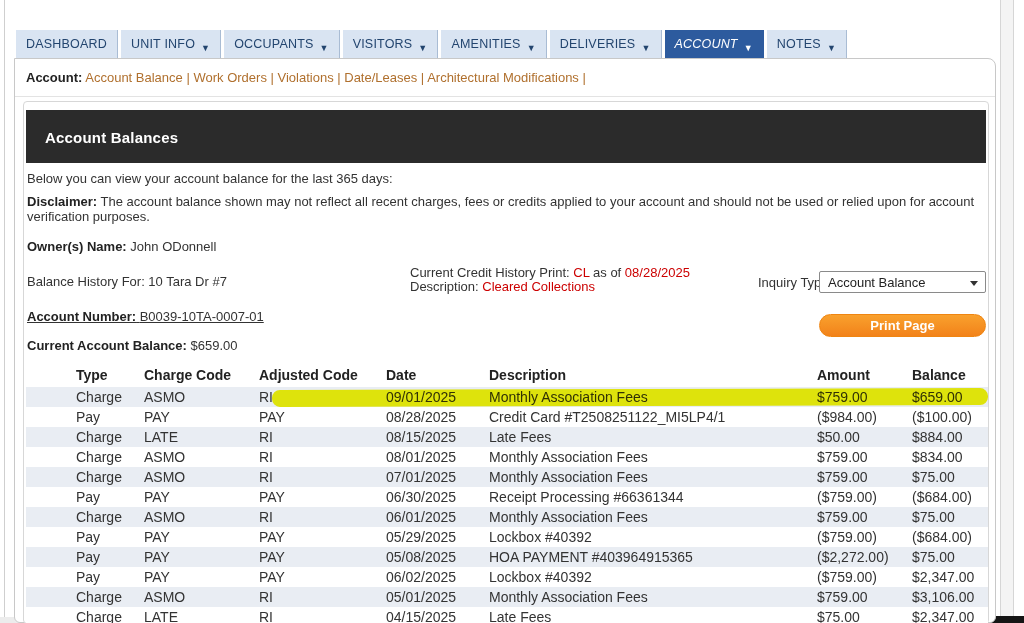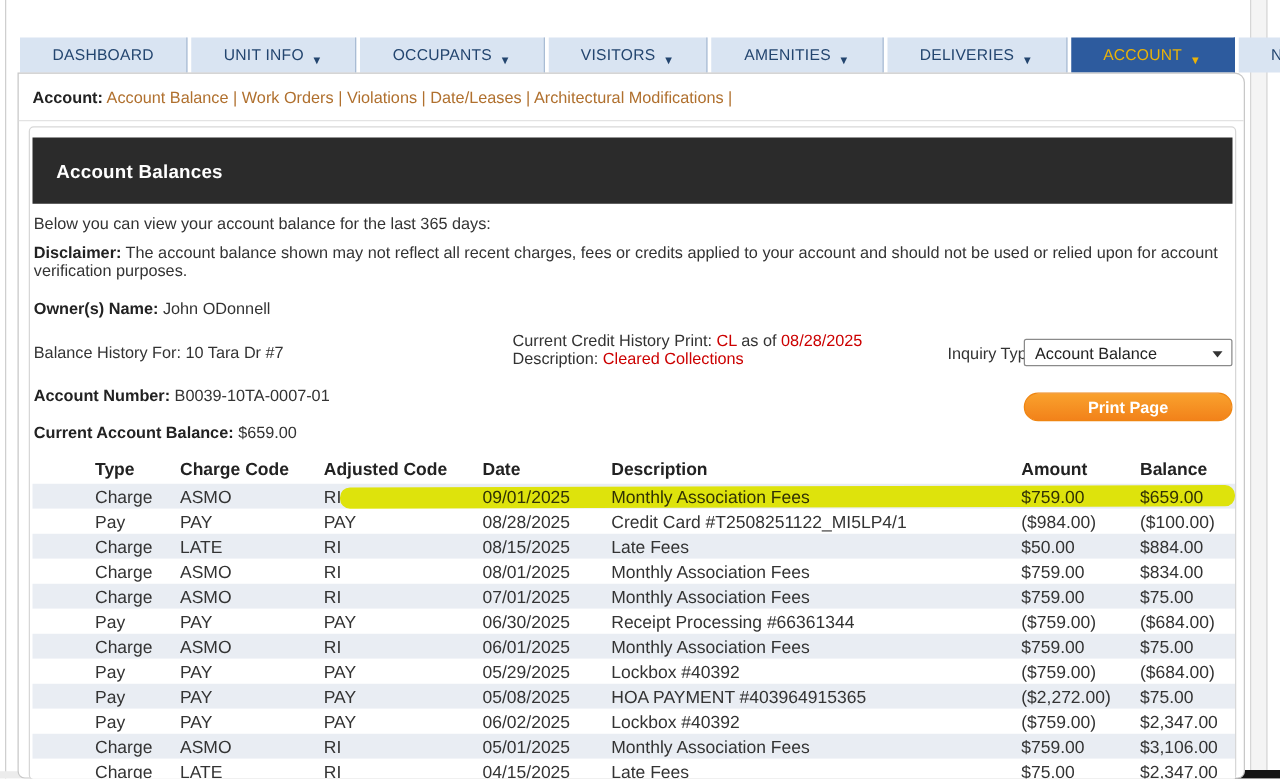--- a/index.html
+++ b/index.html
@@ -9,24 +9,24 @@
 
   
   .left-edge { position:absolute; left:4px; top:0; width:1px; height:100%; background:#cfcfcf; }
   .right-scrollbar { position:absolute; left:1000px; top:0; width:14px; height:617px;
                      background:#f4f4f4; border-left:1px solid #d6d6d6; border-right:1px solid #d6d6d6; }
   .bottom-strip-left { position:absolute; left:0; top:617px; width:170px; height:6px; background:#ececec; }
   .bottom-strip-dark { position:absolute; left:170px; top:616px; width:854px; height:7px; background:#151515; }
 
   
   .tabbar { position:absolute; left:16px; top:30px; height:28px; display:flex; }
-  .tab { height:28px; display:flex; align-items:center; padding:0 26px;
+  .tab { height:28px; display:flex; align-items:center; padding:0 10px;
          background:#d9e4f2; border-right:1px solid #a9bcd4; margin-right:3px;
          color:#23456f; font-size:12.5px; letter-spacing:.2px; cursor:default; white-space:nowrap; }
-  .tab.active { background:#2d5b9e; color:#eab308; border-right-color:#2d5b9e; }
+  .tab.active { background:#2d5b9e; color:#ffffff; border-right-color:#2d5b9e;font-style:italic; }
   .tab .chev { font-size:9px; margin-left:6px; transform:translateY(4px); }
 
   
   .panel { position:absolute; left:14px; top:58px; width:982px; height:565px;
            background:#fff; border:1px solid #c8c8c8; border-radius:0 8px 6px 6px; }
   .subnav { position:absolute; left:0; top:0; width:100%; height:38px; padding:11px 0 0 11px;
             font-size:13px; color:#222; border-bottom:1px solid #e3e3e3; }
   .snlink { color:#b0702e; cursor:pointer; }
   .snsep { color:#b0702e; }
 
@@ -40,21 +40,21 @@
   .txt { position:absolute; font-size:13px; color:#333; }
   .b { font-weight:bold; color:#222; }
   .red { color:#cc0000; }
 
   .intro { left:3px; top:69px; }
   .disclaimer { left:3px; top:92px; width:958px; line-height:15px; }
   .ownerline { left:3px; top:137px; }
   .bhist { left:3px; top:172px; }
   .creditblock { left:386px; top:164px; line-height:14px; }
   .inqlabel { left:734px; top:173px; }
-  .acctnum { left:3px; top:207px; }
+  .acctnum { left:3px; top:207px;text-decoration:underline; }
   .curbal { left:3px; top:236px; }
 
   .select { position:absolute; left:795px; top:169px; width:167px; height:22px;
             border:1px solid #8a8a8a; border-radius:2px; background:#fff; font-size:13px; color:#222;
             display:flex; align-items:center; padding:0 8px; cursor:pointer; }
   .select .caret { position:absolute; right:7px; top:9px; width:0; height:0;
                    border-left:4px solid transparent; border-right:4px solid transparent;
                    border-top:5px solid #333; }
 
   .printbtn { position:absolute; left:795px; top:212px; width:167px; height:23px;

